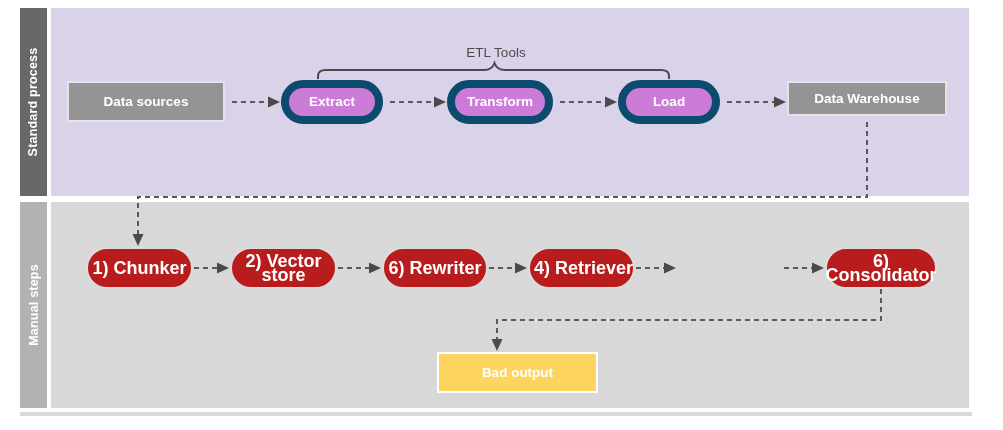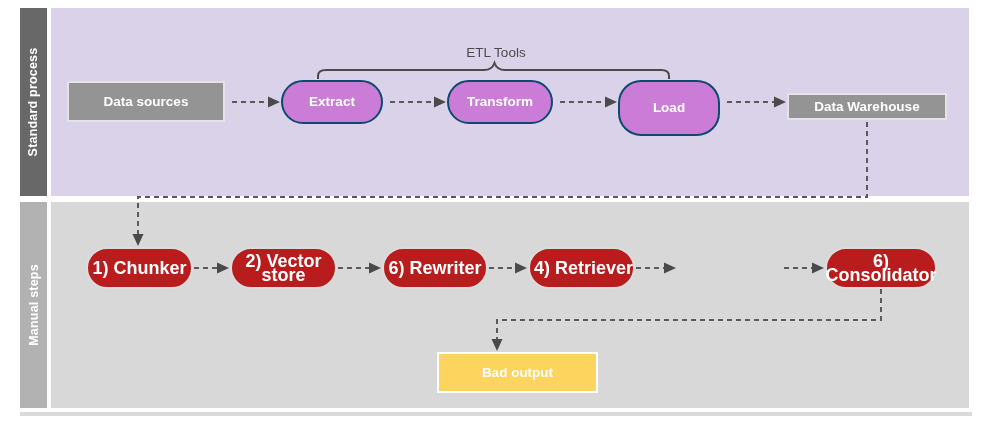--- a/index.html
+++ b/index.html
@@ -57,40 +57,40 @@
     white-space: pre-line;
     line-height: 14px;
   }
   .rect-node {
     background: #949494;
     border: 2px solid #e5e3e8;
     font-size: 13.5px;
   }
   .etl-pill {
     background: #cb7cd6;
-    border: 2px solid #0c4a6e;
+    border: 8px solid #0c4a6e;
     border-radius: 23px;
     font-size: 13.5px;
   }
   .manual-pill {
     background: #b91c1c;
     border: 2px solid #dcdcdc;
     border-radius: 22px;
     font-size: 18px;
   }
   .yellow-node {
     background: #fcd45e;
     border: 2px solid #ffffff;
     font-size: 13.5px;
   }
   #n-data-sources   { left: 67px;  top: 81px;  width: 158px; height: 41px; }
   #n-extract        { left: 281px; top: 80px;  width: 102px; height: 44px; }
   #n-transform      { left: 447px; top: 80px;  width: 106px; height: 44px; }
-  #n-load           { left: 618px; top: 80px;  width: 102px; height: 56px; }
-  #n-data-warehouse { left: 787px; top: 81px;  width: 160px; height: 27px; margin-top: 12px; }
+  #n-load           { left: 618px; top: 80px;  width: 102px; height: 44px; }
+  #n-data-warehouse { left: 787px; top: 81px;  width: 160px; height: 35px; }
   #n-chunker        { left: 86px;  top: 247px; width: 107px; height: 42px; }
   #n-vector-store   { left: 230px; top: 247px; width: 107px; height: 42px; align-items: center; }
   #n-rewriter       { left: 382px; top: 247px; width: 106px; height: 42px; }
   #n-retriever      { left: 528px; top: 247px; width: 107px; height: 42px; justify-content: flex-end; }
   #n-reranker       { left: 677px; top: 247px; width: 106px; height: 42px; }
   #n-consolidator   { left: 825px; top: 247px; width: 112px; height: 42px; }
   #n-bad-output     { left: 417px; top: 352px; width: 161px; height: 41px; margin-left: 20px; }
 
   
   #etl-label {

